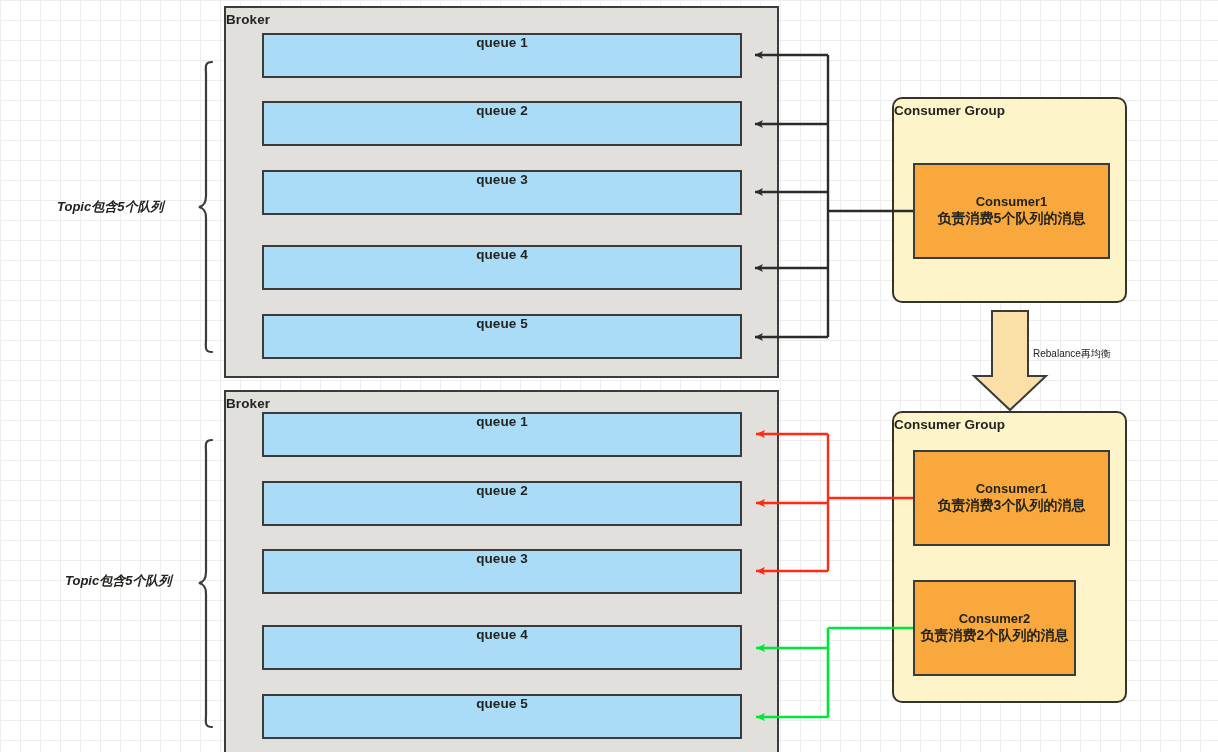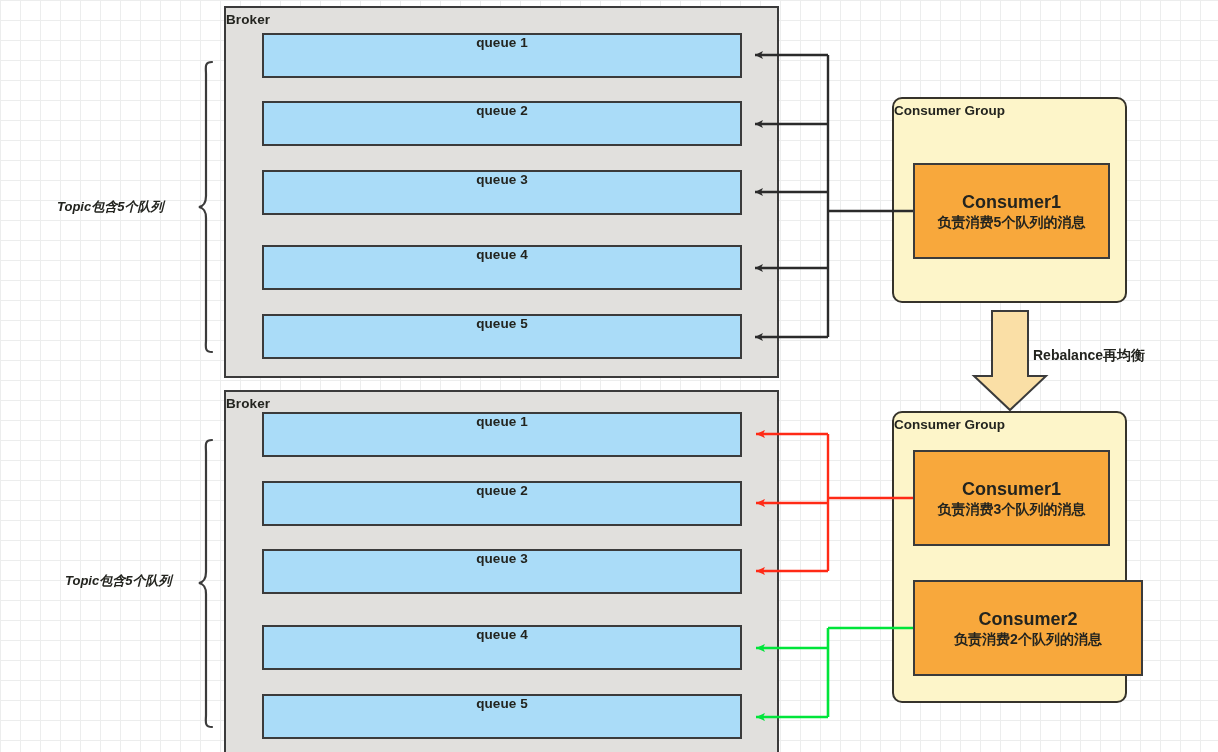--- a/index.html
+++ b/index.html
@@ -86,41 +86,41 @@
     border: 2px solid #3b3b3b;
     box-sizing: border-box;
     display: flex;
     flex-direction: column;
     align-items: center;
     justify-content: center;
     color: #23241f;
     line-height: 1.28;
   }
   .consumer .c-name {
-    font-size: 18px;
+    font-size: 13px;
     font-weight: bold;
   }
   .consumer .c-desc {
     font-size: 14px;
     font-weight: bold;
   }
 
   
   .side-label {
     position: absolute;
     font-size: 13px;
     font-weight: bold;
     color: #23241f;
     white-space: nowrap;
     font-style: italic;
   }
   .rebalance-label {
     position: absolute;
-    font-size: 14px;
-    font-weight: bold;
+    font-size: 10px;
+    font-weight: normal;
     color: #23241f;
     white-space: nowrap;
   }
 
   
   #overlay {
     position: absolute;
     top: 0;
     left: 0;
     width: 1218px;
@@ -187,21 +187,21 @@
 
   <div class="side-label" style="left:65px; top:572px;">Topic包含5个队列</div>
 
   <div class="cgroup" style="left:892px; top:411px; width:235px; height:292px;">
     <div class="cgroup-title">Consumer Group</div>
   </div>
   <div class="consumer" style="left:913px; top:450px; width:197px; height:96px;">
     <span class="c-name">Consumer1</span>
     <span class="c-desc">负责消费3个队列的消息</span>
   </div>
-  <div class="consumer" style="left:913px; top:580px; width:230px; height:96px;">
+  <div class="consumer" style="left:913px; top:580px; width:163px; height:96px;">
     <span class="c-name">Consumer2</span>
     <span class="c-desc">负责消费2个队列的消息</span>
   </div>
 
   <svg id="overlay" viewBox="0 0 1218 752" xmlns="http://www.w3.org/2000/svg">
     <defs>
       <marker id="ah-black" markerWidth="9" markerHeight="9" refX="8" refY="4.5" orient="auto" markerUnits="userSpaceOnUse">
         <path d="M8,4.5 L0,0.6 L2,4.5 L0,8.4 Z" fill="#2b2b2b"></path>
       </marker>
       <marker id="ah-red" markerWidth="10" markerHeight="10" refX="9" refY="5" orient="auto" markerUnits="userSpaceOnUse">

